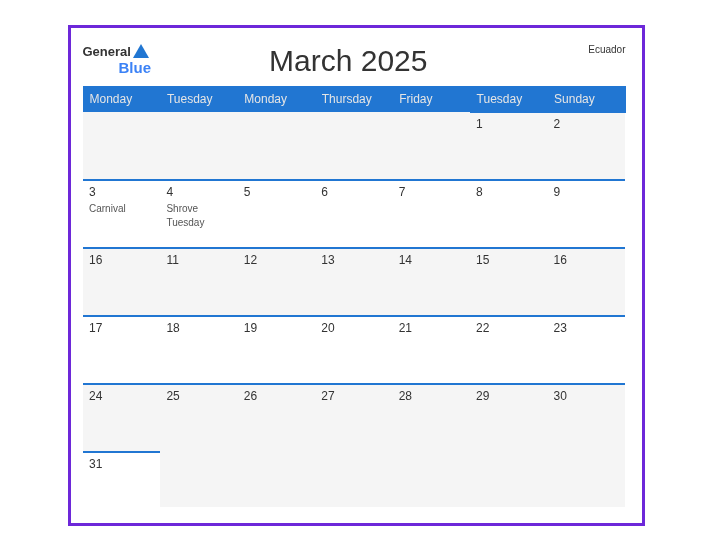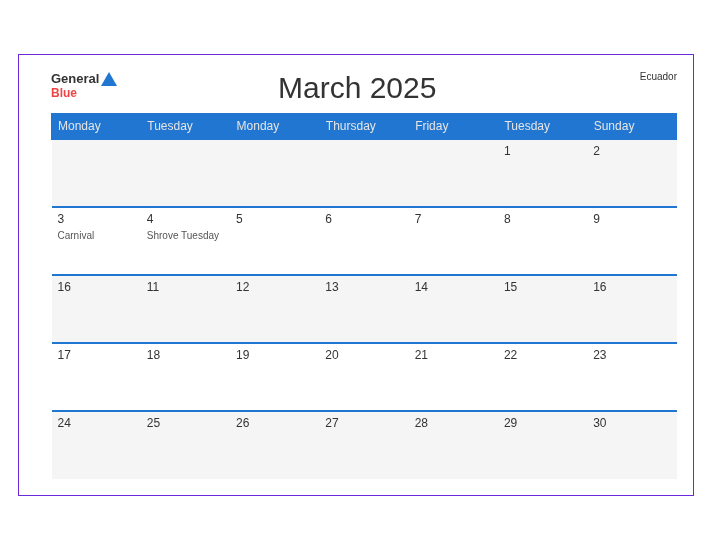--- a/index.html
+++ b/index.html
@@ -6,45 +6,46 @@
     body {
       background: #fff;
       font-family: Arial, sans-serif;
       display: flex;
       justify-content: center;
       align-items: center;
       width: 712px;
       min-height: 550px;
     }
     .calendar-container {
-      width: 676px;
+      width: 577px;
       background: #fff;
-      padding: 16px 16px 16px 32px;
-      border: 1px solid #6d28d9;
+      padding: 16px 16px 16px 12px;
+      border: 3px solid #6d28d9;
     }
     .calendar-header {
       display: flex;
       justify-content: space-between;
       align-items: flex-start;
       margin-bottom: 8px;
     }
     .logo {
       display: flex;
       flex-direction: column;
       align-items: flex-start;
     }
     .logo-general {
       font-size: 13px;
       font-weight: bold;
       color: #333;
     }
     .logo-blue {
-      font-size: 12px;
+      font-size: 15px;
       font-weight: bold;
-      color: #ef4444;
+      color: #3b82f6;
+      margin-left: 36px;
     }
     .logo-line {
       display: flex;
       align-items: center;
     }
     .logo-triangle {
       width: 0; height: 0;
       border-left: 8px solid transparent;
       border-right: 8px solid transparent;
       border-bottom: 14px solid #2176d2;
@@ -234,15 +235,26 @@
           <td>
             <span class="day-number">28</span>
           </td>
           <td>
             <span class="day-number">29</span>
           </td>
           <td>
             <span class="day-number">30</span>
           </td>
         </tr>
+        <tr class="last-row">
+          <td>
+            <span class="day-number">31</span>
+          </td>
+          <td class="empty-cell"></td>
+          <td class="empty-cell"></td>
+          <td class="empty-cell"></td>
+          <td class="empty-cell"></td>
+          <td class="empty-cell"></td>
+          <td class="empty-cell"></td>
+        </tr>
       </tbody>
   </table>
 </div>
 
 </body></html>

